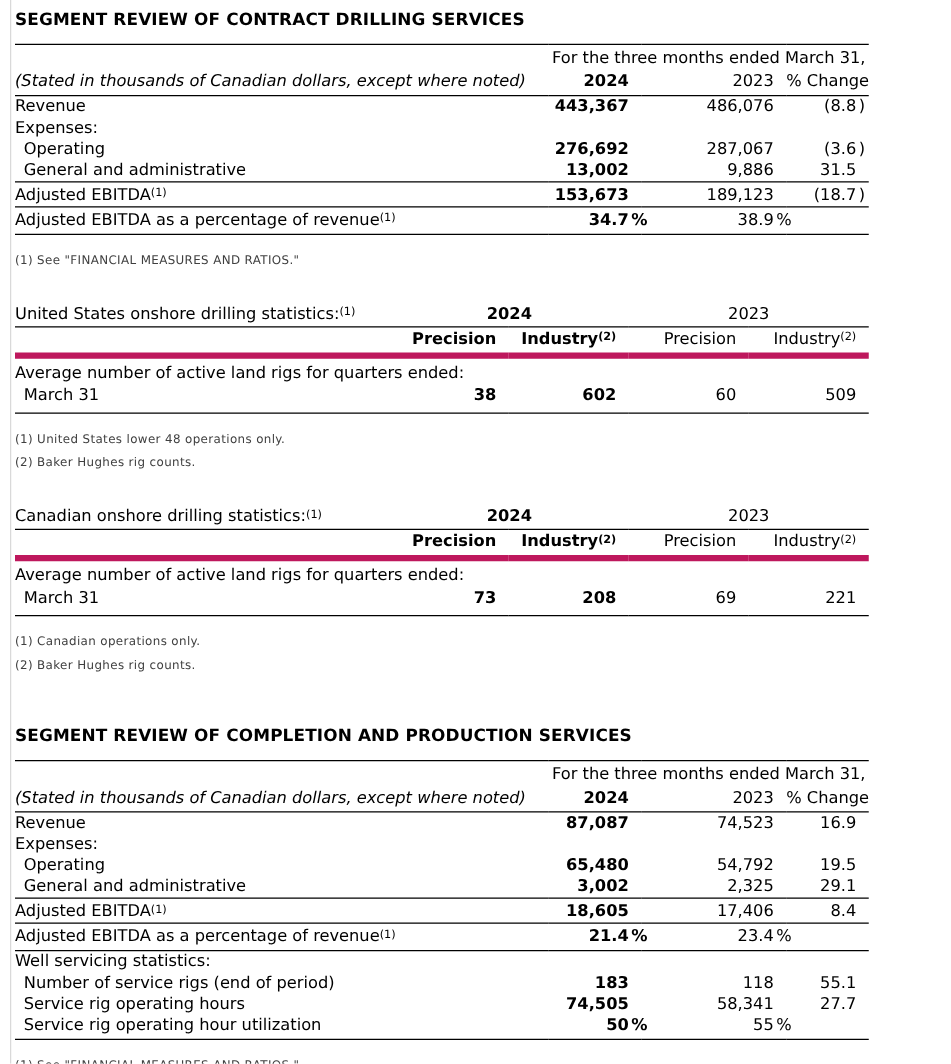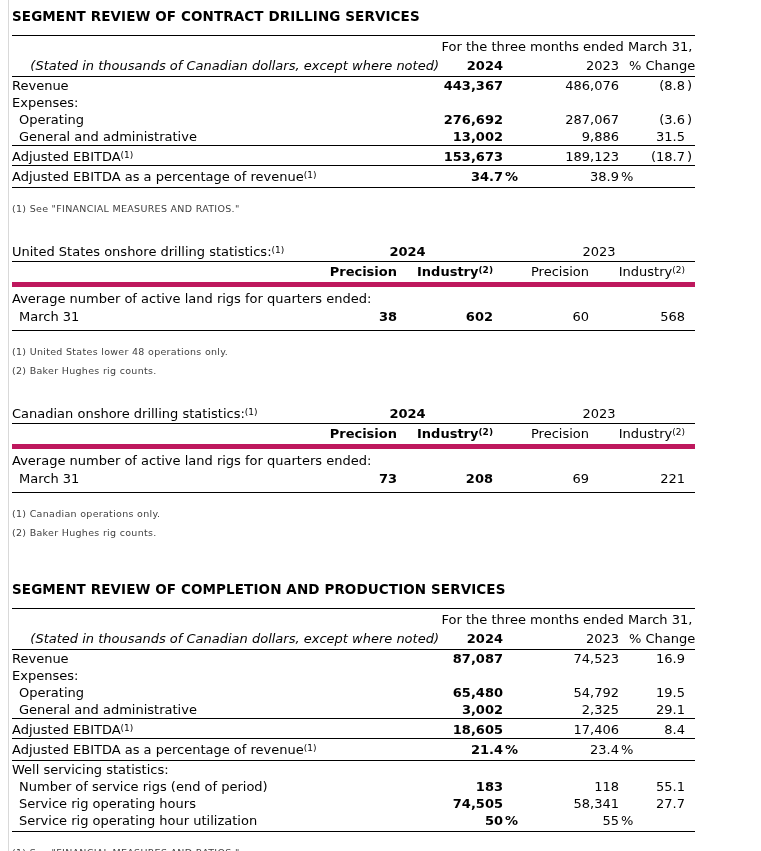--- a/index.html
+++ b/index.html
@@ -13,21 +13,21 @@
 
   h1.sec { font-size: 13.5px; font-weight: 700; letter-spacing: 0.1px; margin: 8px 0 11px 0; }
   h1.sec2 { margin-top: 42px; }
 
   table.fin, table.stat { border-collapse: collapse; table-layout: fixed; width: 683px; }
   table.fin { border-top: 1px solid #000; }
   td { padding: 0; font-size: 13px; vertical-align: bottom; }
   .fin td { line-height: 17px; }
   tr.period td { line-height: 19px; padding-top: 1px; }
   .period-h { text-align: center; white-space: nowrap; }
-  tr.hdr td { border-bottom: 1px solid #000; line-height: 19px; padding-bottom: 1px; text-align: right; }
+  tr.hdr td { border-bottom: 1px solid #000; line-height: 19px; padding-bottom: 1px; }
   .stub-h { font-style: italic; white-space: nowrap; }
   tr.bt td { border-top: 1px solid #000; padding-top: 2px; }
   tr.bb td { border-bottom: 1px solid #000; padding-bottom: 2px; }
   .num { text-align: right; white-space: nowrap; }
   .sfx { display: inline-block; width: 10px; padding-left: 2px; box-sizing: border-box; text-align: left; }
   .b { font-weight: 700; }
   .ind { padding-left: 7px; }
   sup { font-size: 9px; vertical-align: 3px; line-height: 0; }
 
   .fn { font-size: 9.5px; color: #3f3f3f; letter-spacing: 0.3px; line-height: 13px; margin: 14px 0 0 0; }
@@ -127,21 +127,21 @@
       <td class="num"><span class="v"><span>Industry</span><sup>(2)</sup></span><span class="sfx"></span></td>
     </tr>
     <tr>
       <td class="grp" colspan="5">Average number of active land rigs for quarters ended:</td>
     </tr>
     <tr class="march">
       <td class="ind">March 31</td>
       <td class="num split b"><span class="v">38</span><span class="sfx"></span></td>
       <td class="num split b"><span class="v">602</span><span class="sfx"></span></td>
       <td class="num split"><span class="v">60</span><span class="sfx"></span></td>
-      <td class="num split"><span class="v">568</span><span class="sfx"></span></td>
+      <td class="num split"><span class="v">509</span><span class="sfx"></span></td>
     </tr>
   </tbody>
     </table>
   <p class="fn">(1) United States lower 48 operations only.</p>
   <p class="fn">(2) Baker Hughes rig counts.</p>
 
   <table class="stat">
     <colgroup>
         <col style="width:300px">
         <col style="width:95px">

